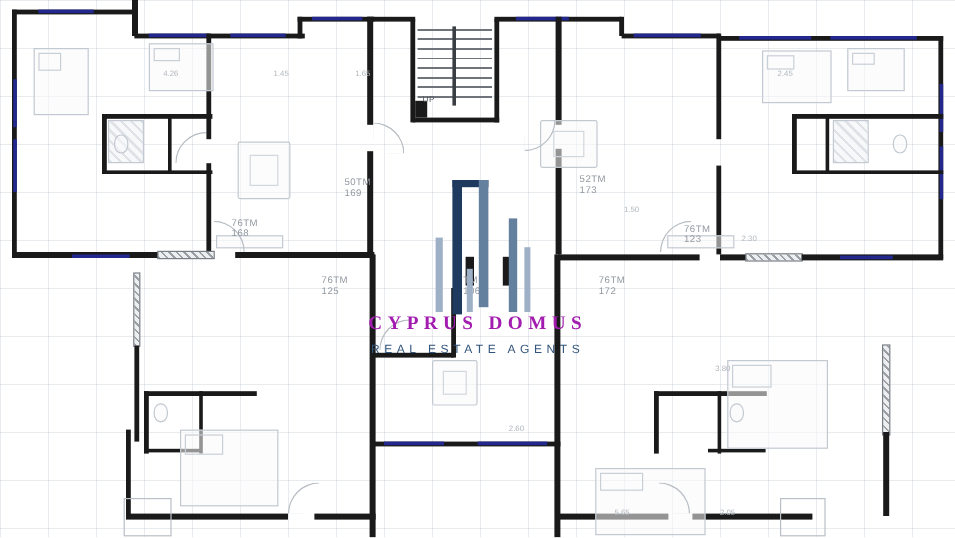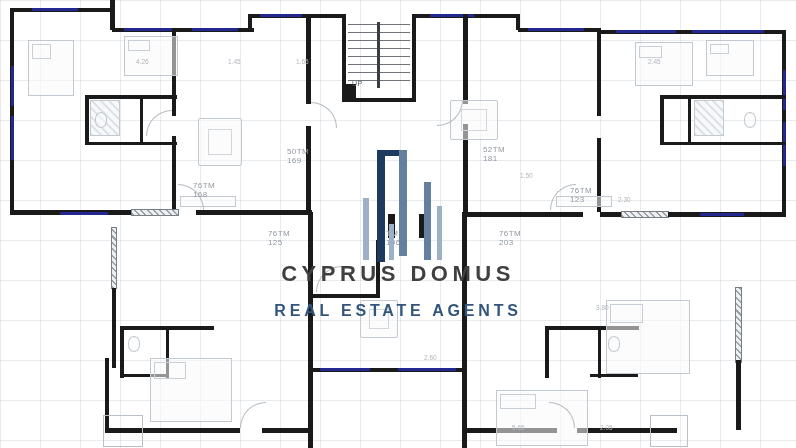--- a/index.html
+++ b/index.html
@@ -25,23 +25,23 @@
        border-width:1px 0 0 1px;border-radius:100% 0 0 0;}
   #stairsteps{position:absolute;left:348px;top:24px;width:62px;height:62px;
       background:repeating-linear-gradient(to bottom,#6e747a 0 1.5px,transparent 1.5px 8px);}
   #stairmid{position:absolute;left:377px;top:22px;width:3px;height:66px;background:#3a3f44;}
   .uplbl{position:absolute;left:352px;top:80px;font-size:7px;color:#55595e;letter-spacing:.5px;}
   .apt{position:absolute;font-size:8px;line-height:9px;color:#9298a0;letter-spacing:.4px;white-space:pre;}
   .dim{position:absolute;font-size:6.5px;color:#b2b7bd;}
   
   .bar{position:absolute;}
   .brand{position:absolute;left:50%;top:261px;transform:translateX(-50%);
-         font-size:22px;font-weight:700;letter-spacing:4.5px;color:#404040;white-space:nowrap;}
-  .tagline{position:absolute;left:50%;top:302px;transform:translateX(-50%);
-         font-size:16px;font-weight:700;letter-spacing:3.8px;color:#32557c;white-space:nowrap;}
+         font-size:16px;font-weight:700;letter-spacing:4.5px;color:#a21caf;white-space:nowrap;font-family:Liberation Serif, serif;}
+  .tagline{position:absolute;left:50%;top:286px;transform:translateX(-50%);
+         font-size:10px;font-weight:400;letter-spacing:3.8px;color:#32557c;white-space:nowrap;}
 </style>
 </head>
 <body>
 
 <div id="canvas">
 
   <div id="walls">
       <div class="w" style="left: 10px; top: 8px; width: 104px; height: 4px;"></div>
       <div class="win" style="left: 32px; top: 8px; width: 46px; height: 3px;"></div>
       <div class="w" style="left: 10px; top: 8px; width: 4px; height: 206px;"></div>
@@ -152,25 +152,25 @@
   <div class="arc" style="left:437px;top:100px;transform:rotate(180deg)"></div>
   <div class="arc" style="left:240px;top:402px"></div>
   <div class="arc" style="left:549px;top:402px;transform:rotate(90deg)"></div>
   <div class="arc" style="left:316px;top:266px"></div>
 
   <div class="balc" style="left:103px;top:415px;width:40px;height:32px"></div>
   <div class="balc" style="left:650px;top:415px;width:38px;height:32px"></div>
 
   <div class="apt" style="left:193px;top:181px"><span>76TM</span><br><span>168</span></div>
   <div class="apt" style="left:287px;top:147px"><span>50TM</span><br><span>169</span></div>
-  <div class="apt" style="left:483px;top:145px"><span>52TM</span><br><span>181</span></div>
+  <div class="apt" style="left:483px;top:145px"><span>52TM</span><br><span>173</span></div>
   <div class="apt" style="left:570px;top:186px"><span>76TM</span><br><span>123</span></div>
   <div class="apt" style="left:268px;top:229px"><span>76TM</span><br><span>125</span></div>
   <div class="apt" style="left:386px;top:229px"><span>TM</span><br><span>106</span></div>
-  <div class="apt" style="left:499px;top:229px"><span>76TM</span><br><span>203</span></div>
+  <div class="apt" style="left:499px;top:229px"><span>76TM</span><br><span>172</span></div>
 
   <div class="dim" style="left:136px;top:58px">4.26</div>
   <div class="dim" style="left:228px;top:58px">1.45</div>
   <div class="dim" style="left:296px;top:58px">1.65</div>
   <div class="dim" style="left:648px;top:58px">2.45</div>
   <div class="dim" style="left:520px;top:172px">1.50</div>
   <div class="dim" style="left:618px;top:196px">2.30</div>
   <div class="dim" style="left:596px;top:304px">3.80</div>
   <div class="dim" style="left:424px;top:354px">2.60</div>
   <div class="dim" style="left:512px;top:424px">5.65</div>

